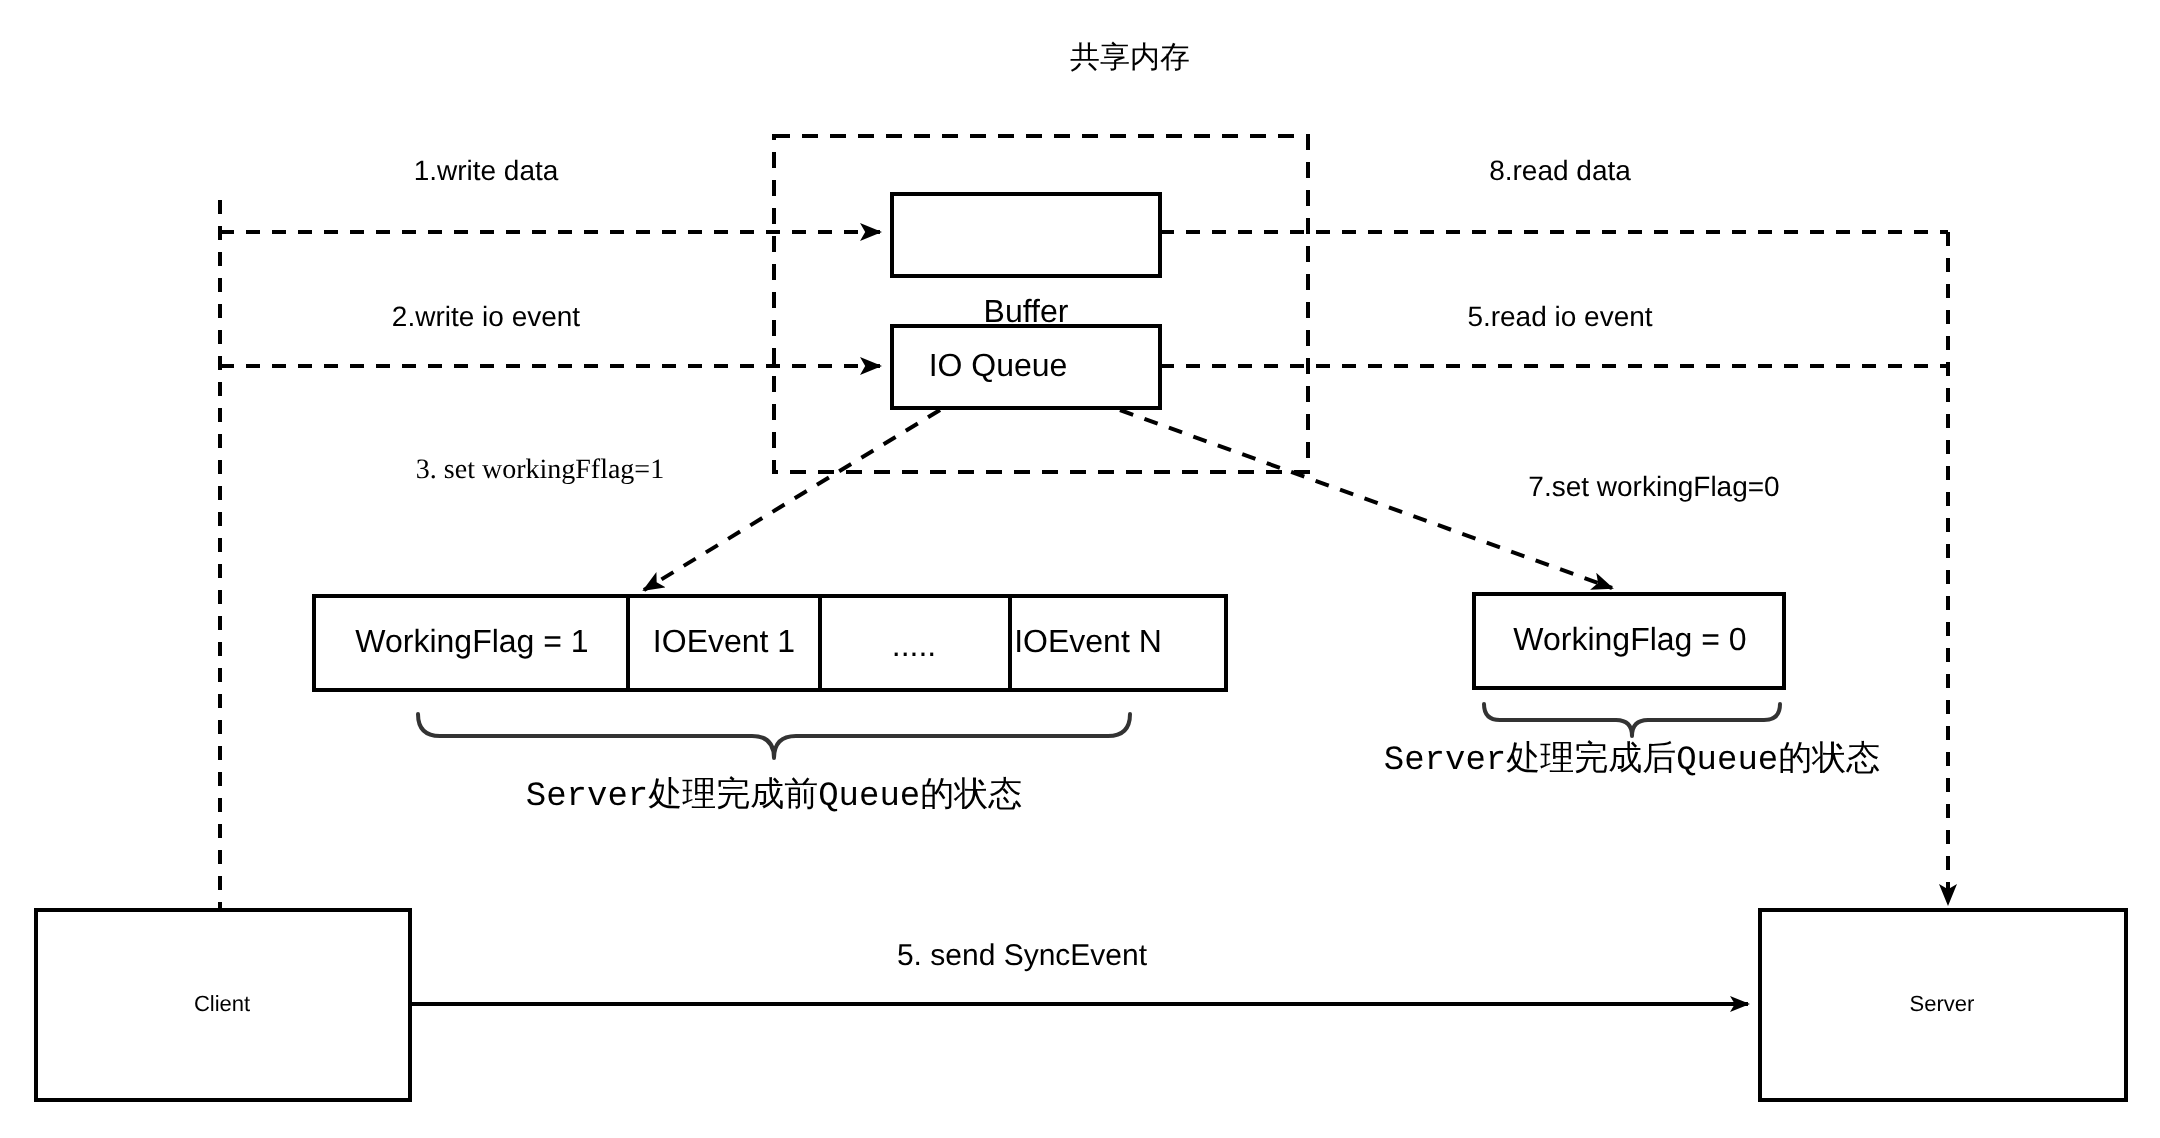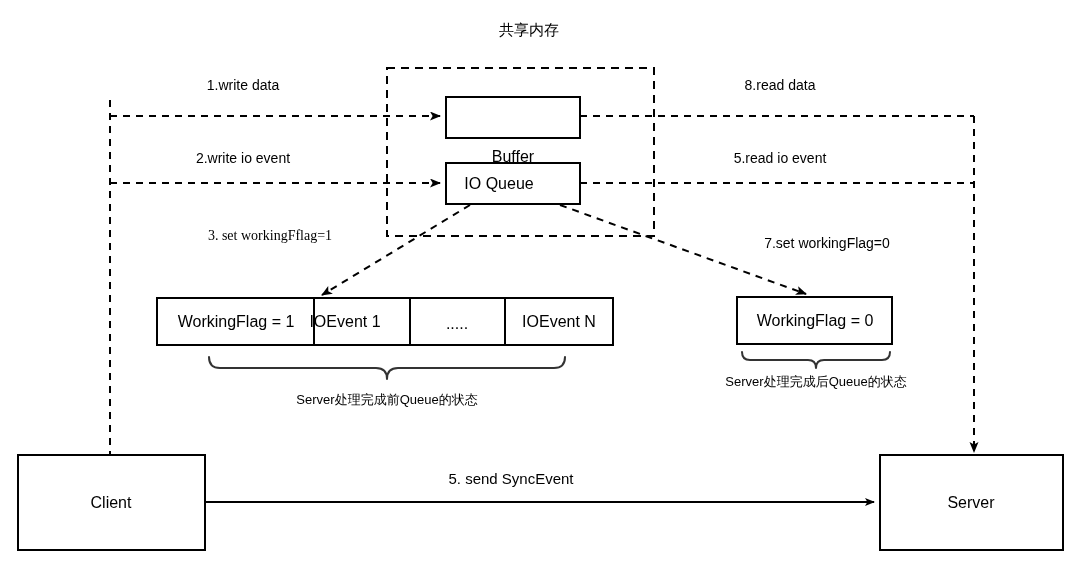--- a/index.html
+++ b/index.html
@@ -29,26 +29,26 @@
     position: absolute;
     white-space: nowrap;
     color: #000000;
     font-family: "Liberation Sans", "DejaVu Sans", sans-serif;
     line-height: 1;
   }
   .lbl-center {
     transform: translate(-50%, -50%);
     text-align: center;
   }
-  .t-title { font-size: 15px; }
+  .t-title { font-size: 15px; margin-left: 36px; }
   .t-step  { font-size: 14px; }
   .t-box   { font-size: 16px; }
   .t-cell  { font-size: 16px; }
-  .t-cap   { font-size: 13px; }
-  .t-node  { font-size: 16px; }
+  .t-cap   { font-size: 17px; font-family: Liberation Mono, monospace; }
+  .t-node  { font-size: 11px; }
   .t-flow  { font-size: 15px; }
 </style>
 </head>
 <body>
 
 <div id="canvas">
 
   <svg id="diagram-svg" viewBox="0 0 1080 569" xmlns="http://www.w3.org/2000/svg">
     <defs>
       <marker id="arrow-solid" markerWidth="10" markerHeight="10" refX="9" refY="4" orient="auto" markerUnits="userSpaceOnUse">
@@ -114,25 +114,25 @@
   <div class="lbl lbl-center t-step" style="left:270px; top:236px;font-family:Liberation Serif, serif;">3. set workingFflag=1</div>
 
   <div class="lbl lbl-center t-step" style="left:827px; top:243px;">7.set workingFlag=0</div>
 
   <div class="lbl lbl-center t-box" style="left:513px; top:117px;margin-top:40px;">Buffer</div>
 
   <div class="lbl lbl-center t-box" style="left:499px; top:184px;">IO Queue</div>
 
   <div class="lbl lbl-center t-cell" style="left:236px; top:322px;">WorkingFlag = 1</div>
 
-  <div class="lbl lbl-center t-cell" style="left:345px; top:322px;">IOEvent 1</div>
+  <div class="lbl lbl-center t-cell" style="left:362px; top:322px;">IOEvent 1</div>
 
   <div class="lbl lbl-center t-cell" style="left:457px; top:324px;">.....</div>
 
-  <div class="lbl lbl-center t-cell" style="left:559px; top:322px;">IOEvent N</div>
+  <div class="lbl lbl-center t-cell" style="left:544px; top:322px;">IOEvent N</div>
 
   <div class="lbl lbl-center t-cell" style="left:815px; top:321px;">WorkingFlag = 0</div>
 
   <div class="lbl lbl-center t-cap" style="left:387px; top:399px;">Server处理完成前Queue的状态</div>
 
   <div class="lbl lbl-center t-cap" style="left:816px; top:381px;">Server处理完成后Queue的状态</div>
 
   <div class="lbl lbl-center t-node" style="left:111px; top:503px;">Client</div>
 
   <div class="lbl lbl-center t-node" style="left:971px; top:503px;">Server</div>

